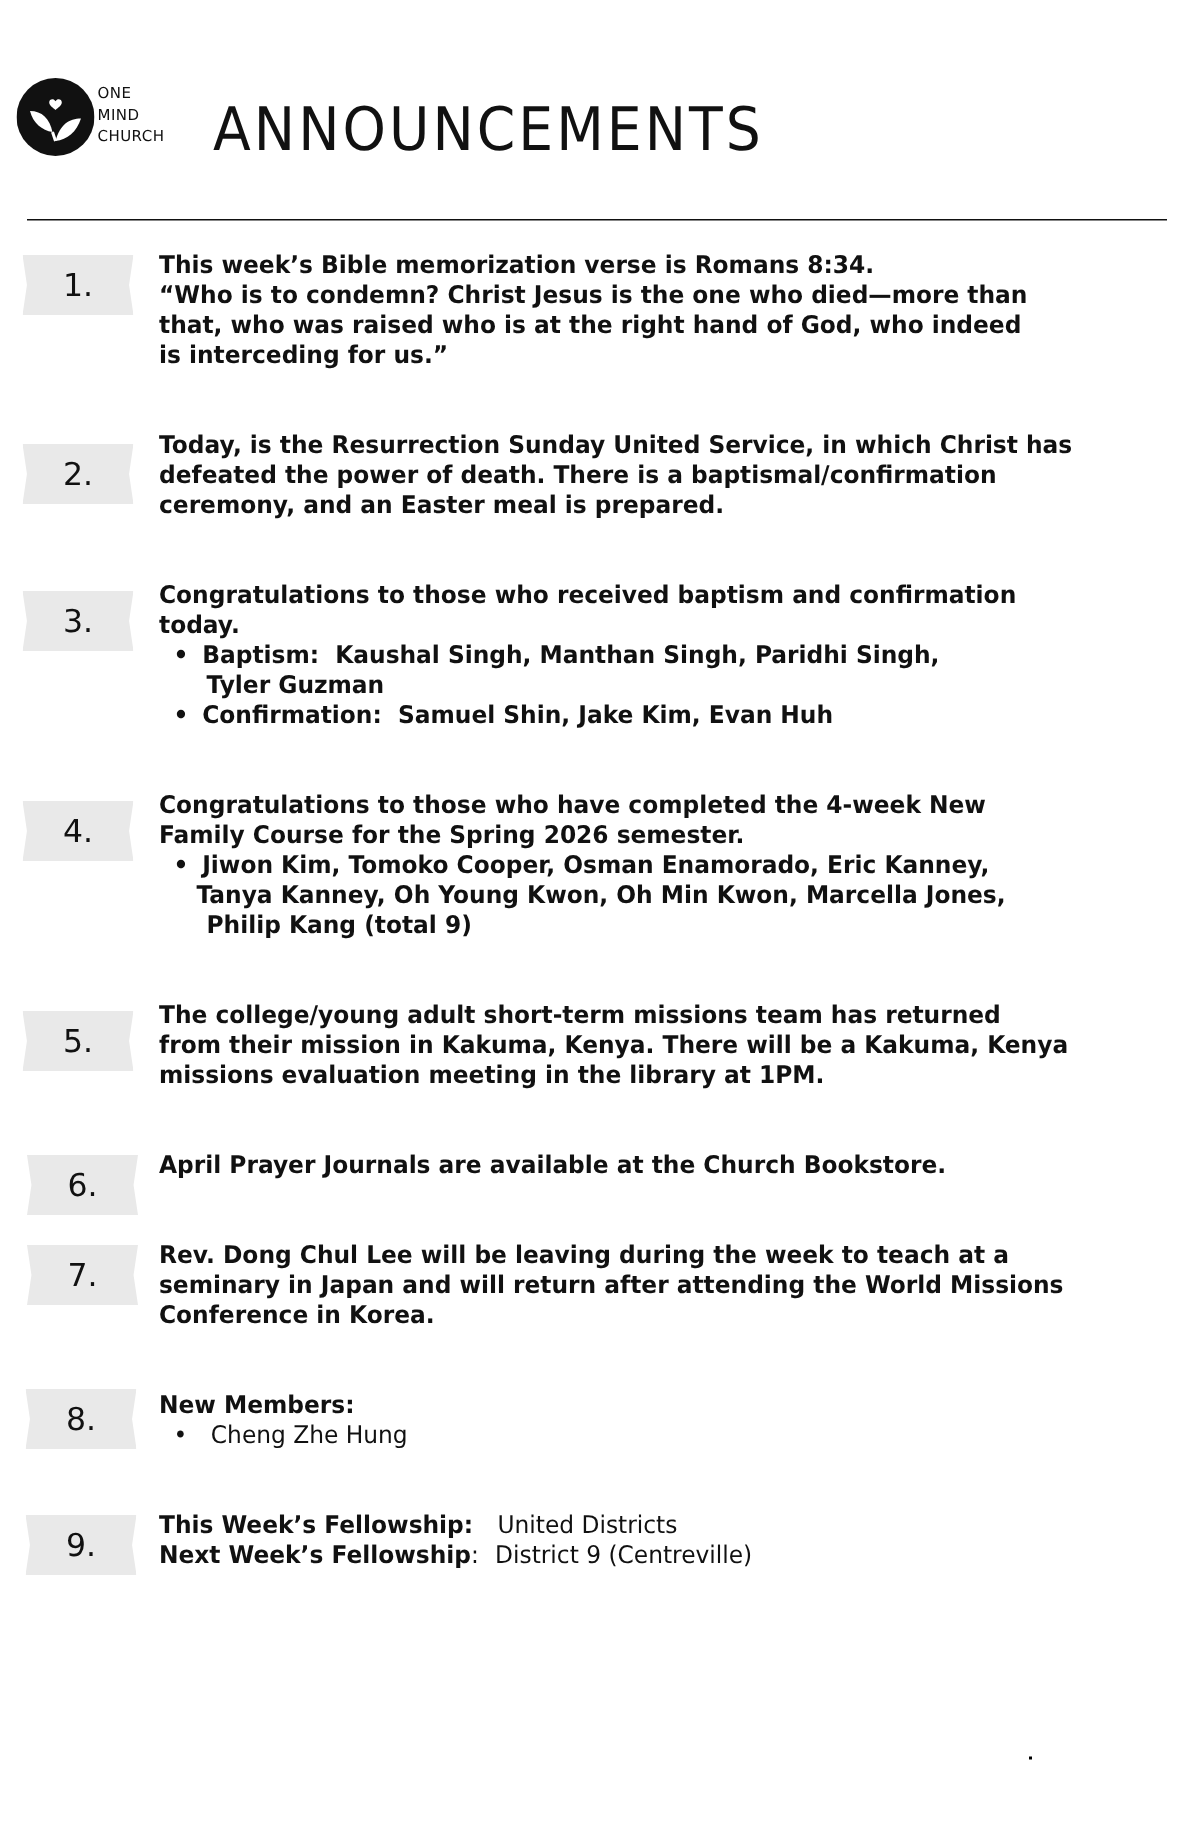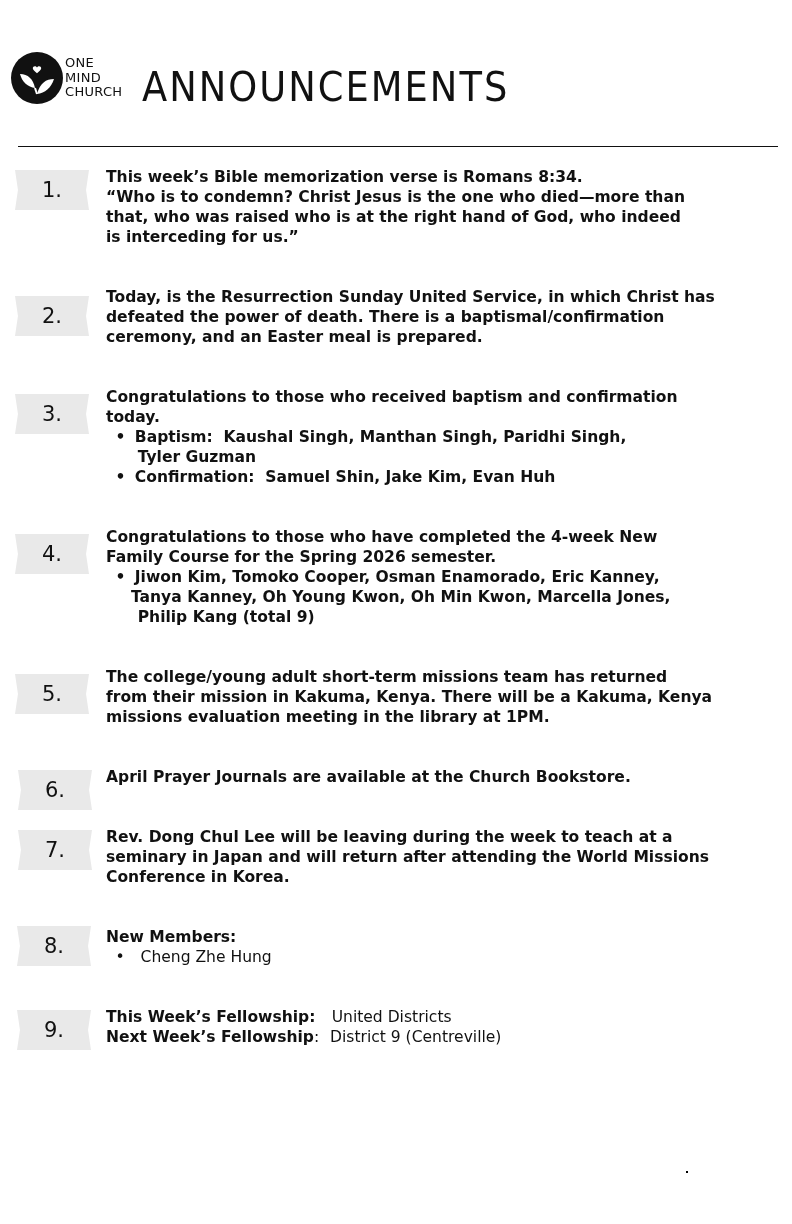--- a/index.html
+++ b/index.html
@@ -3,21 +3,21 @@
 <meta charset="utf-8">
 <style>
   html, body { margin: 0; padding: 0; background: #ffffff; }
   body {
     width: 792px; height: 1224px; position: relative; overflow: hidden;
     font-family: "DejaVu Sans", sans-serif; color: #111111;
   }
   .logo { position: absolute; left: 11px; top: 52px; width: 52px; height: 52px; }
   .logo-text {
     position: absolute; left: 65px; top: 56px;
-    font-family: "DejaVu Sans", sans-serif; font-size: 13px; line-height: 14.5px;
+    font-family: "DejaVu Sans", sans-serif; font-size: 10px; line-height: 14.5px;
     letter-spacing: 0.3px; color: #111;
   }
   .title {
     position: absolute; left: 142px; top: 60px;
     font-family: "DejaVu Sans", sans-serif; font-size: 40px; font-weight: normal;
     letter-spacing: 2.2px; line-height: 54px; color: #111; white-space: nowrap;
     transform: scaleX(0.92); transform-origin: left center;
   }
   .divider { position: absolute; left: 18px; top: 146px; width: 760px; height: 0; border-top: 1.5px solid #111; }
 

